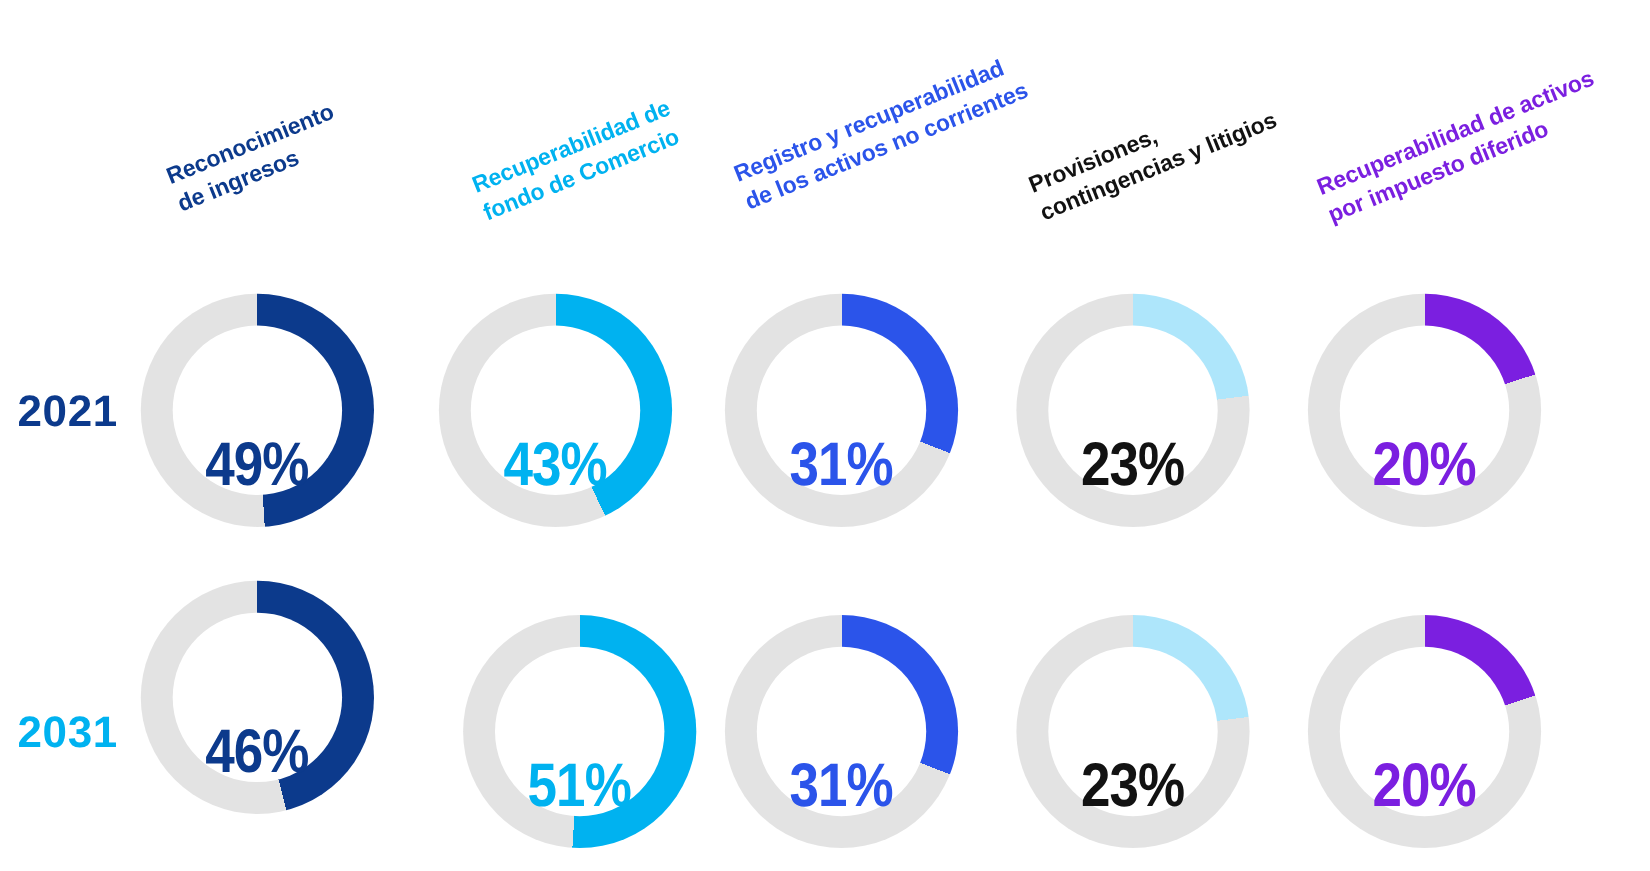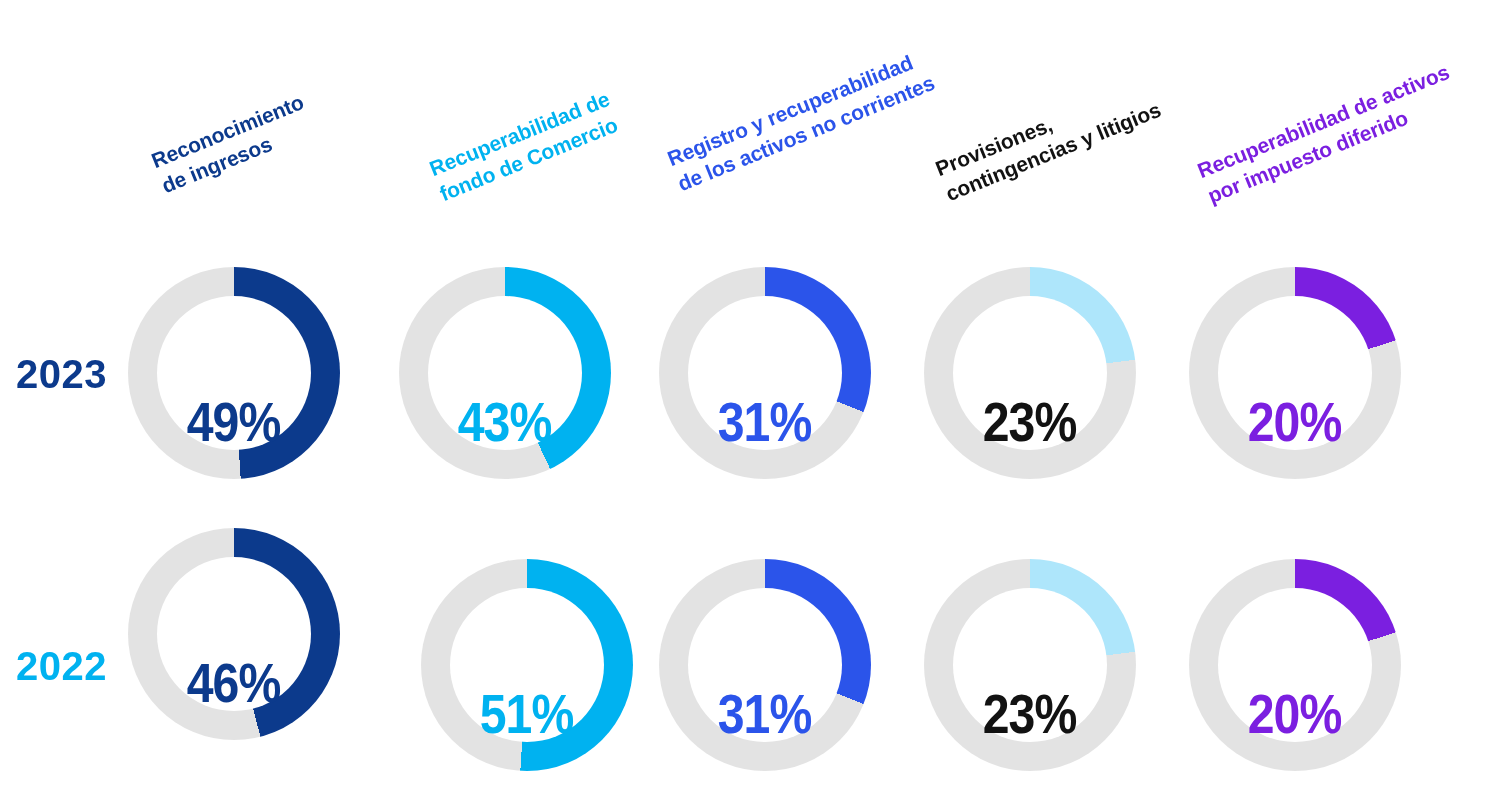--- a/index.html
+++ b/index.html
@@ -68,22 +68,22 @@
     <div class="cat-label" id="cat1" style="left: 446px; top: 148px; height: 60px; display: flex; flex-direction: column; justify-content: flex-end; color: rgb(0, 178, 240); transform: rotate(-22deg);">Recuperabilidad de
 fondo de Comercio</div>
     <div class="cat-label" id="cat2" style="left: 684px; top: 138px; height: 60px; display: flex; flex-direction: column; justify-content: flex-end; color: rgb(43, 84, 234); transform: rotate(-22deg);">Registro y recuperabilidad
 de los activos no corrientes</div>
     <div class="cat-label" id="cat3" style="left: 952px; top: 148px; height: 60px; display: flex; flex-direction: column; justify-content: flex-end; color: rgb(18, 18, 18); transform: rotate(-22deg);">Provisiones,
 contingencias y litigios</div>
     <div class="cat-label" id="cat4" style="left: 1214px; top: 150px; height: 60px; display: flex; flex-direction: column; justify-content: flex-end; color: rgb(123, 31, 224); transform: rotate(-22deg);">Recuperabilidad de activos
 por impuesto diferido</div>
   </div>
 
-  <div class="year-label" id="year0" style="left: 16px; top: 352px; color: rgb(12, 58, 140);">2023</div>
-  <div class="year-label" id="year1" style="left: 16px; top: 644px; color: rgb(0, 178, 240);">2022</div>
+  <div class="year-label" id="year0" style="left: 16px; top: 352px; color: rgb(12, 58, 140);">2021</div>
+  <div class="year-label" id="year1" style="left: 16px; top: 644px; color: rgb(0, 178, 240);">2031</div>
 
   <div id="donut-layer">
       <div class="donut" style="left: 128px; top: 267px; background: conic-gradient(rgb(12, 58, 140) 0deg, rgb(12, 58, 140) 176.4deg, rgb(227, 227, 227) 176.4deg, rgb(227, 227, 227) 360deg);">
         <div class="hole">
           <span class="pct" style="color: rgb(12, 58, 140);">49%</span>
         </div>
       </div>
       <div class="donut" style="left: 399px; top: 267px; background: conic-gradient(rgb(0, 178, 240) 0deg, rgb(0, 178, 240) 154.8deg, rgb(227, 227, 227) 154.8deg, rgb(227, 227, 227) 360deg);">
         <div class="hole">
           <span class="pct" style="color: rgb(0, 178, 240);">43%</span>

